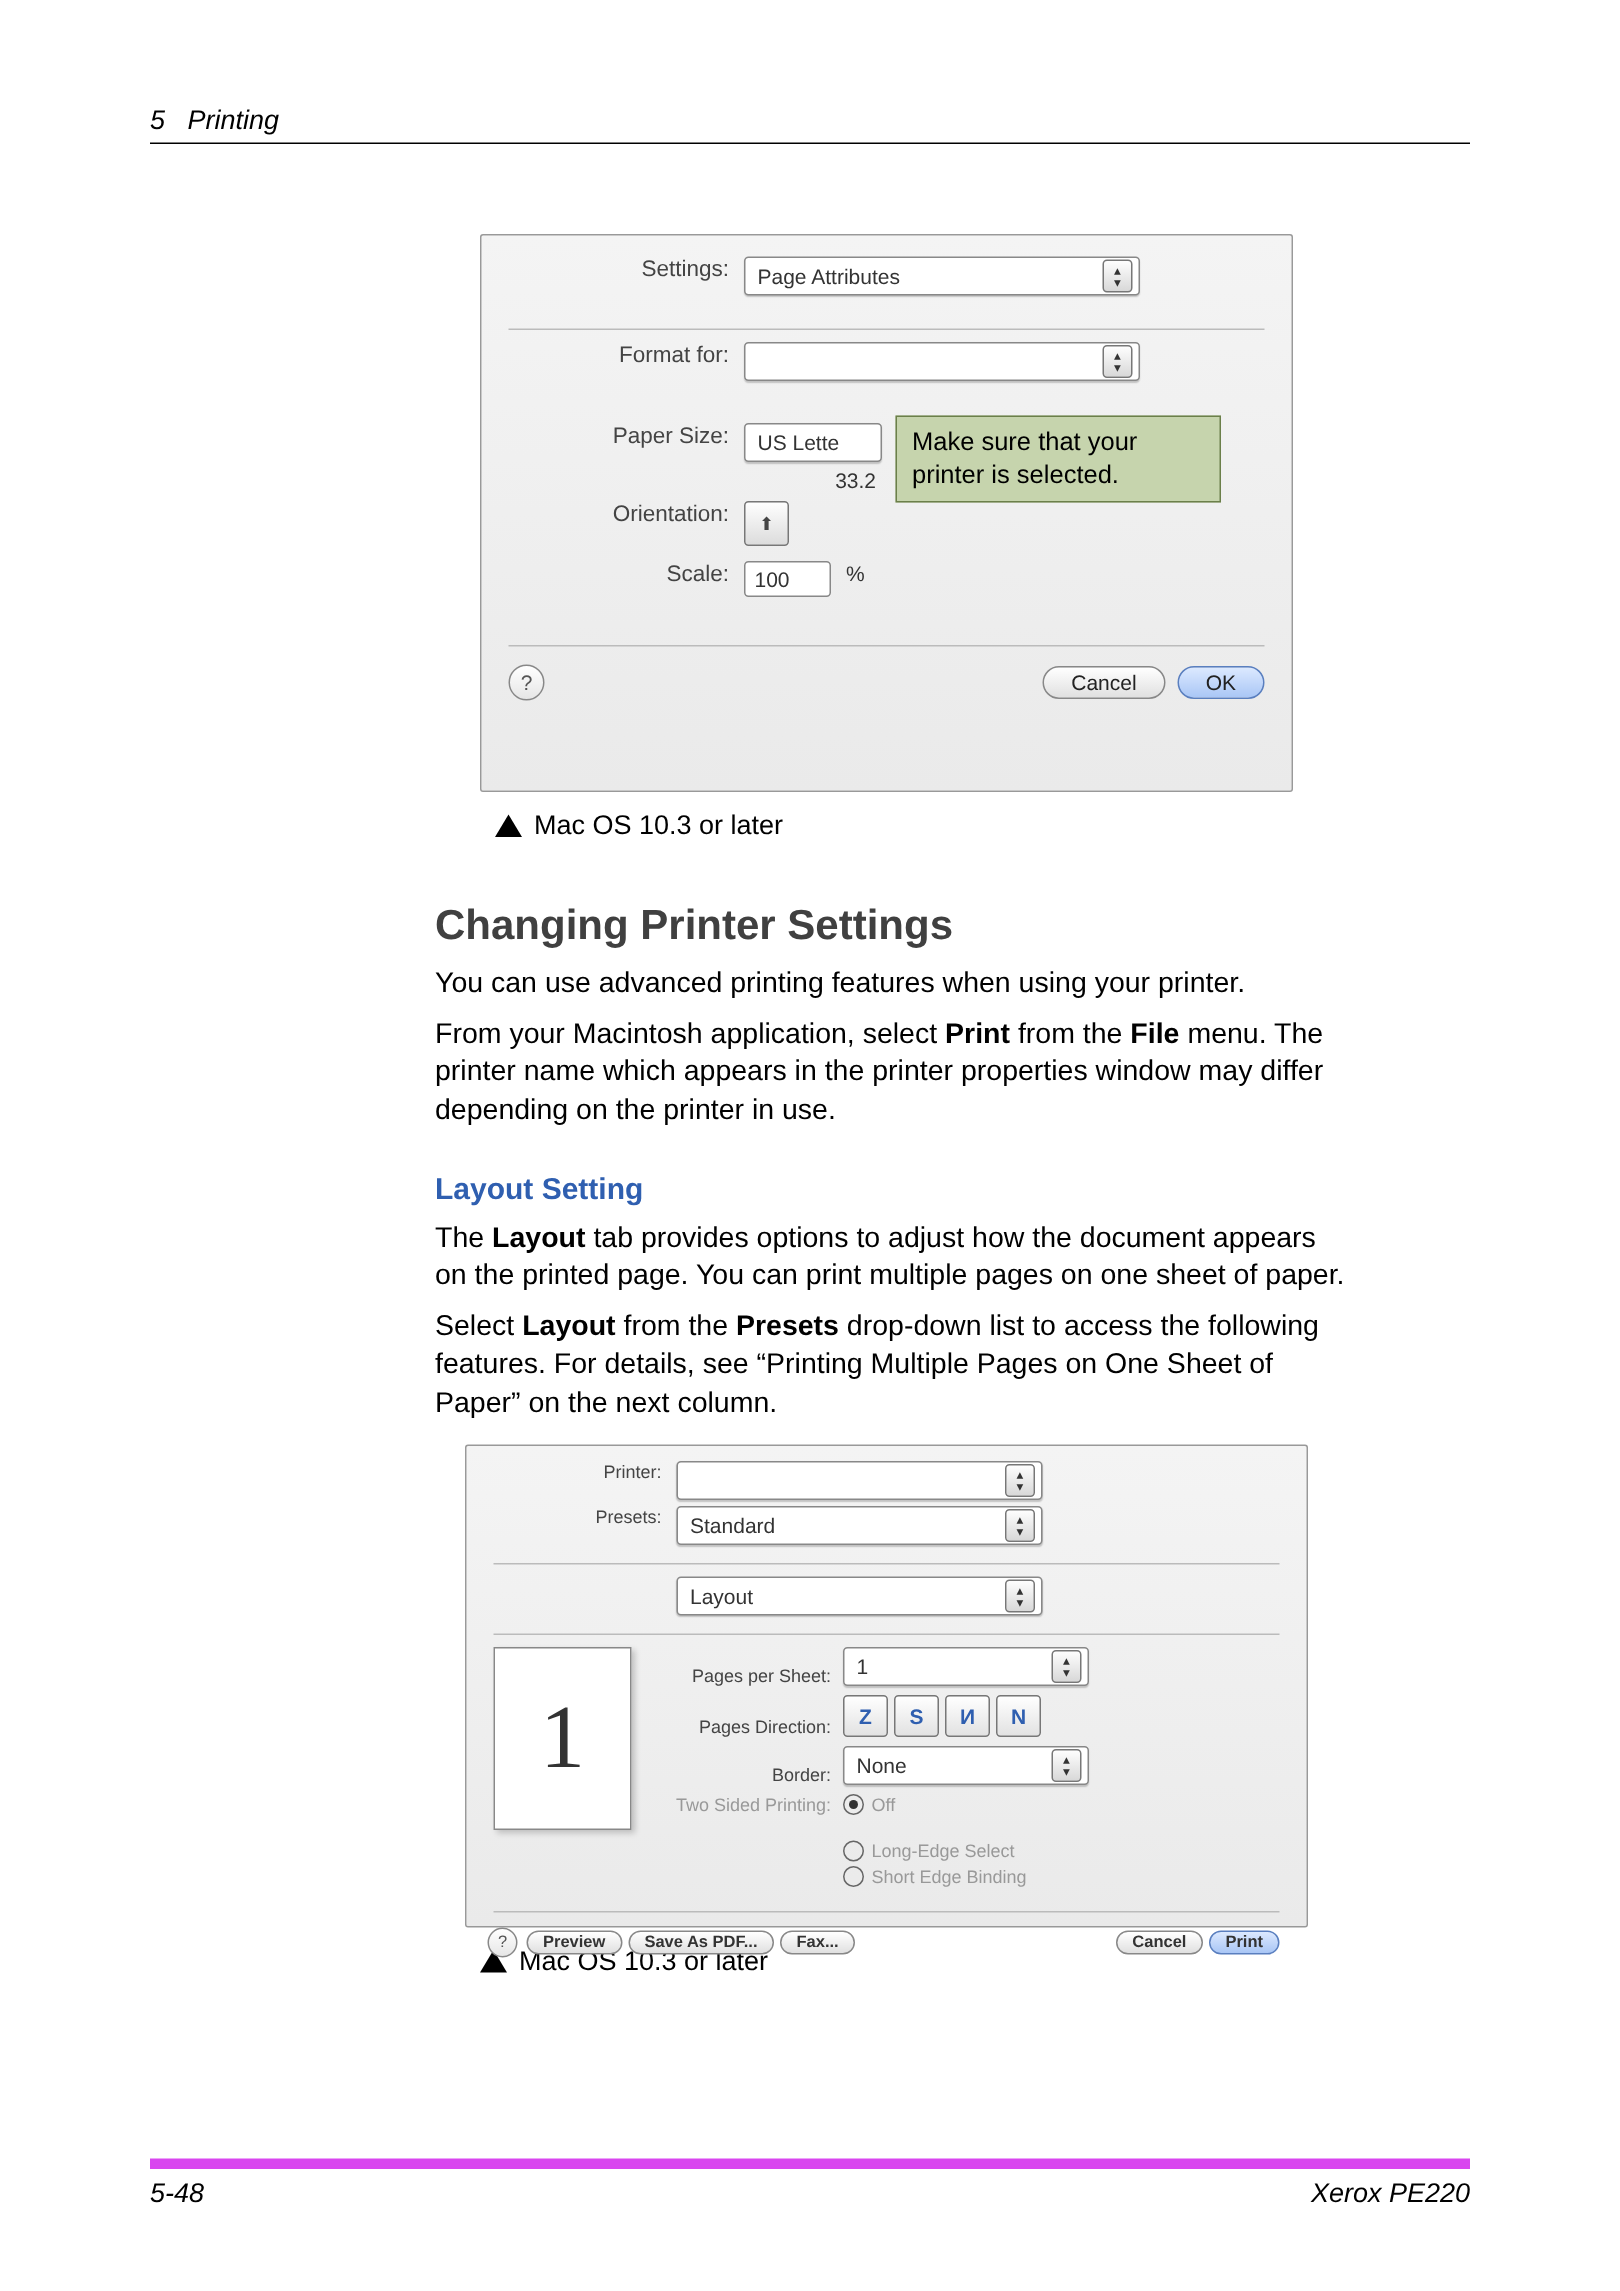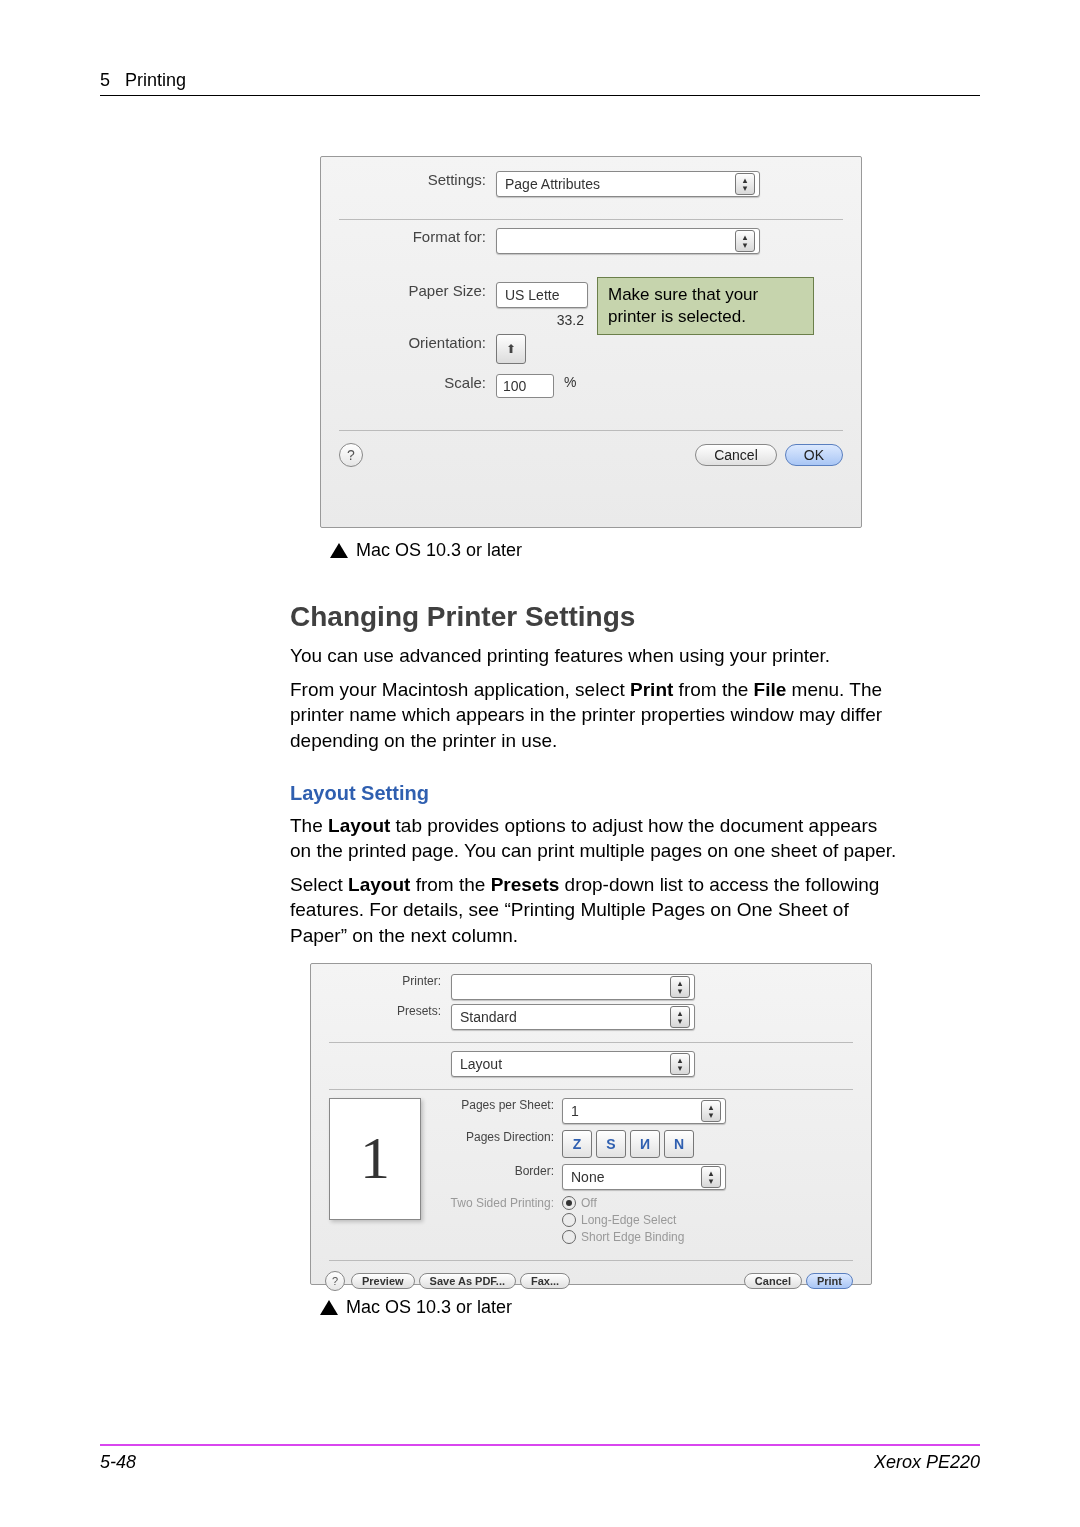--- a/index.html
+++ b/index.html
@@ -14,20 +14,21 @@
   }
   .page {
     padding: 70px 100px 0 100px;
     box-sizing: border-box;
     height: 100%;
     position: relative;
   }
   .header {
     border-bottom: 1px solid #000;
     padding-bottom: 4px;
+    font-style: italic;
     font-size: 18px;
   }
   .content {
     margin-left: 190px;
     margin-top: 60px;
     width: 610px;
   }
   .dlg {
     border: 1px solid #999;
     background: linear-gradient(#f4f4f4,#eaeaea);
@@ -193,21 +194,21 @@
     align-items: center;
     justify-content: center;
     font-size: 60px;
     font-family: Georgia, serif;
     color: #333;
     margin-right: 18px;
     box-shadow: 2px 2px 4px rgba(0,0,0,.2);
   }
   .lay-row {
     display: flex;
-    align-items: flex-start;
+    align-items: flex-end;
     margin-bottom: 6px;
   }
   .lay-label {
     width: 115px;
     text-align: right;
     padding-right: 8px;
     font-size: 12px;
     color: #444;
   }
   .dir-btn {
@@ -236,21 +237,21 @@
     content: "";
     width: 6px; height: 6px;
     background: #333;
     border-radius: 50%;
   }
   .footer {
     position: absolute;
     bottom: 54px;
     left: 100px;
     right: 100px;
-    border-top: 2px solid #d946ef;
+    border-top: 7px solid #d946ef;
     padding-top: 6px;
     display: flex;
     justify-content: space-between;
     font-style: italic;
     font-size: 18px;
   }
   .small-btn {
     border: 1px solid #888;
     background: linear-gradient(#fff,#e0e0e0);
     border-radius: 10px;
@@ -393,21 +394,21 @@
           <div class="lay-row">
             <div class="lay-label">Border:</div>
             <div class="mac-popup" style="width:150px">
               <span>None</span>
                 <span class="stepper"></span>
             </div>
           </div>
           <div class="lay-row" style="align-items:flex-start;">
             <div class="lay-label" style="color:#999;">Two Sided Printing:</div>
             <div style="color:#999; font-size:12px;">
-              <div style="display:flex;align-items:center;margin-bottom:3px;">
+              <div style="display:flex;align-items:center;margin-bottom:17px;">
                 <span class="radio checked"></span>
                 <span>Off</span>
               </div>
               <div style="display:flex;align-items:center;margin-bottom:3px;">
                 <span class="radio"></span>
                 <span>Long-Edge Select</span>
               </div>
               <div style="display:flex;align-items:center;">
                 <span class="radio"></span>
                 <span>Short Edge Binding</span>

